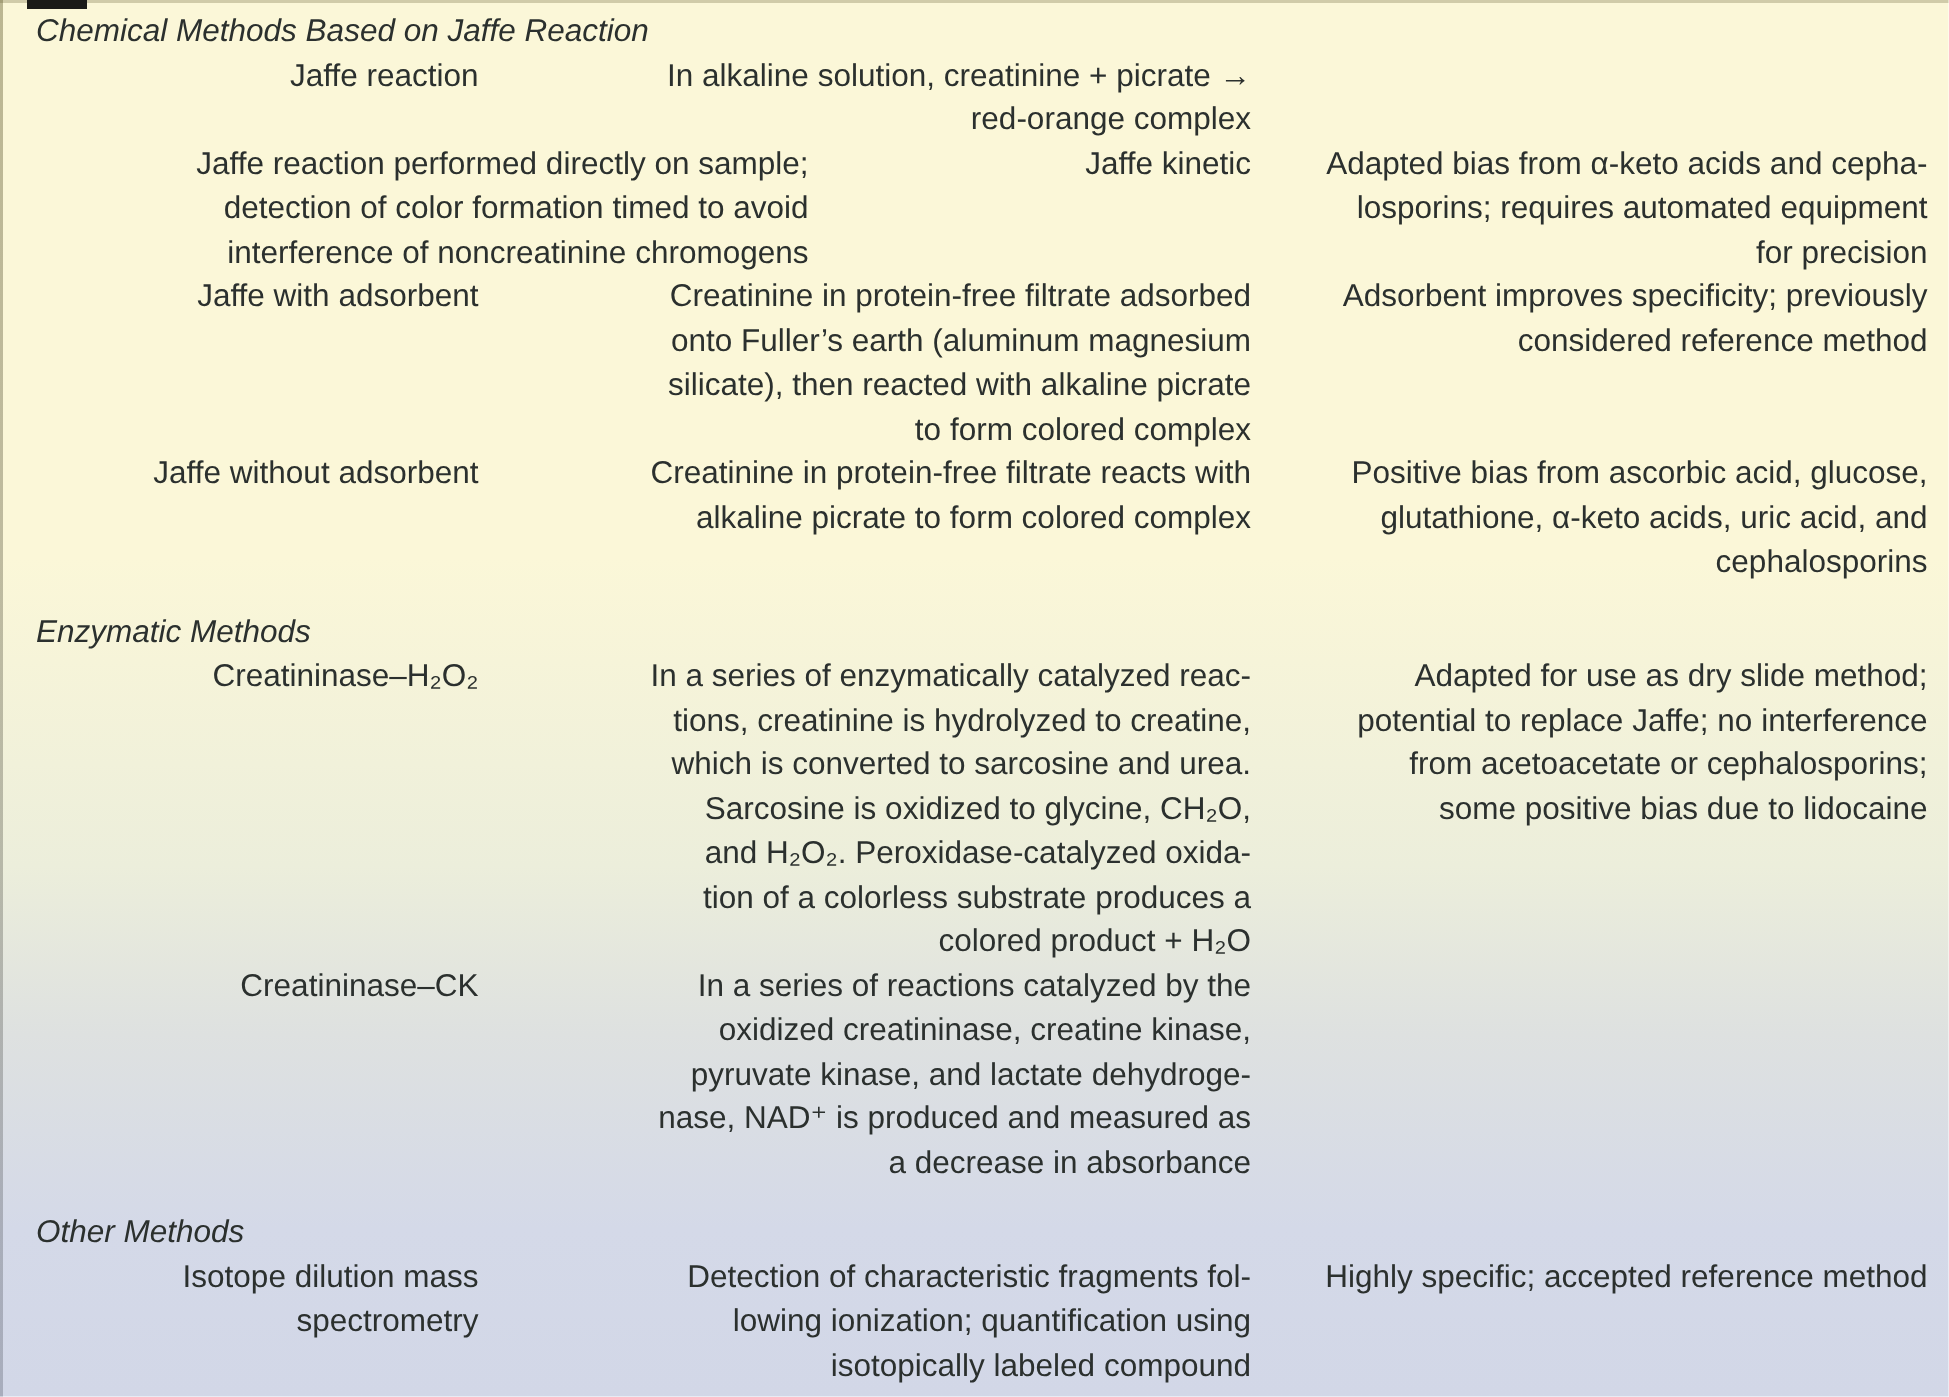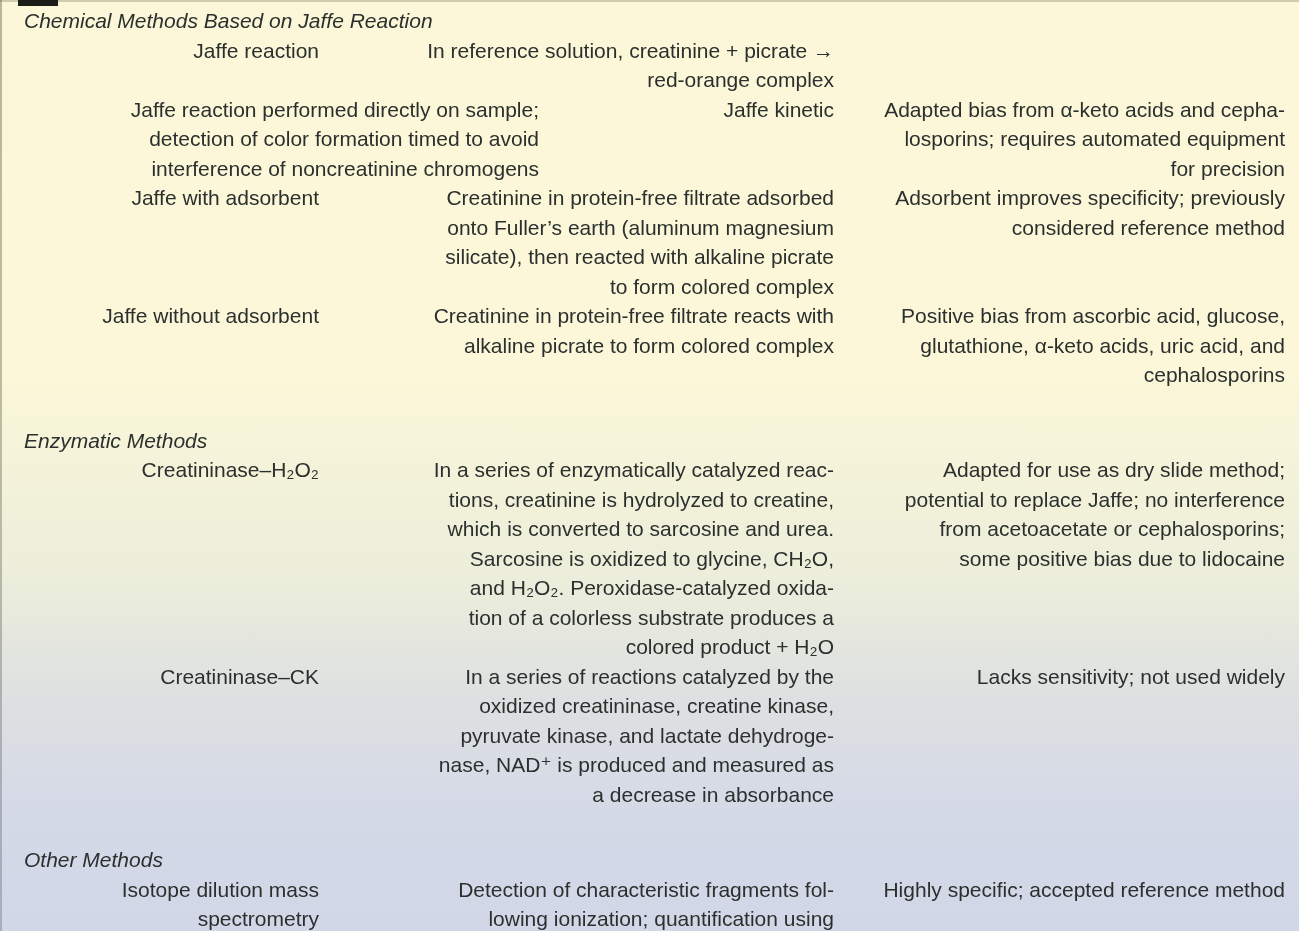--- a/index.html
+++ b/index.html
@@ -50,21 +50,21 @@
     position: absolute; left: 18px; top: 0; width: 40px; height: 6px;
     background: #1b1b18;
     pointer-events: none;
   }
 
   .section-heading {
     font-style: italic;
     margin: 0;
     white-space: pre-line;
   }
-  .section-heading.spaced { margin-top: 36px; }
+  .section-heading.spaced { margin-top: 17px; }
 
   .row { display: flex; align-items: flex-start; text-align: right; }
   .cell {
     white-space: pre-line;
   }
   .cell.method {
     width: 295px;
     flex: 0 0 295px;
     padding-left: 22px;
     text-indent: -22px;
@@ -88,21 +88,21 @@
 <div class="page">
 
   <div class="edge-top"></div>
   <div class="edge-left"></div>
   <div class="corner-mark"></div>
 
   <div class="section-heading">Chemical Methods Based on Jaffe Reaction</div>
 
   <div class="row">
     <div class="cell method">Jaffe reaction</div>
-    <div class="cell desc">In reference solution, creatinine + picrate →
+    <div class="cell desc">In alkaline solution, creatinine + picrate →
 red-orange complex</div>
     <div class="cell comment"></div>
   </div>
 
   <div class="row">
     <div class="cell desc">Jaffe reaction performed directly on sample;
 detection of color formation timed to avoid
 interference of noncreatinine chromogens</div>
     <div class="cell method">Jaffe kinetic</div>
     <div class="cell comment">Adapted bias from α-keto acids and cepha-
@@ -146,21 +146,20 @@
 some positive bias due to lidocaine</div>
   </div>
 
   <div class="row">
     <div class="cell method">Creatininase–CK</div>
     <div class="cell desc">In a series of reactions catalyzed by the
 oxidized creatininase, creatine kinase,
 pyruvate kinase, and lactate dehydroge-
 nase, NAD⁺ is produced and measured as
 a decrease in absorbance</div>
-    <div class="cell comment">Lacks sensitivity; not used widely</div>
   </div>
 
   <div class="section-heading spaced">Other Methods</div>
 
   <div class="row">
     <div class="cell method">Isotope dilution mass
 spectrometry</div>
     <div class="cell desc">Detection of characteristic fragments fol-
 lowing ionization; quantification using
 isotopically labeled compound</div>

